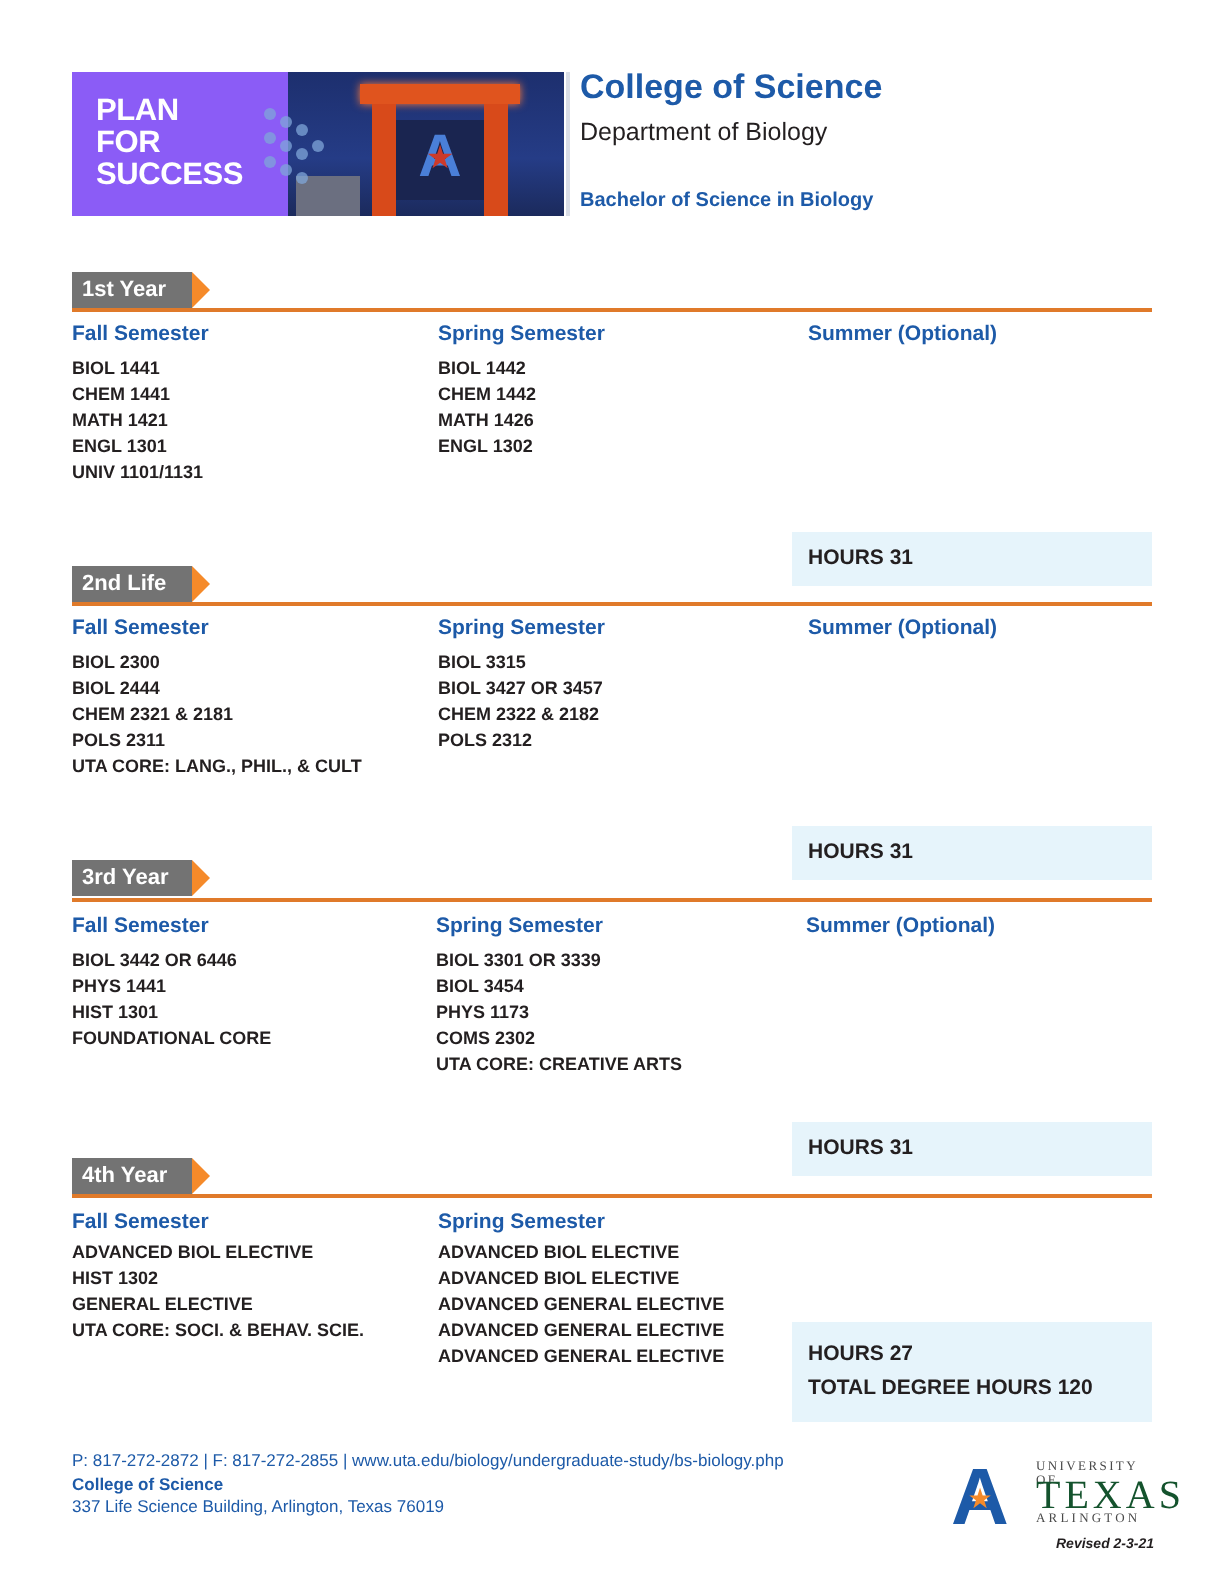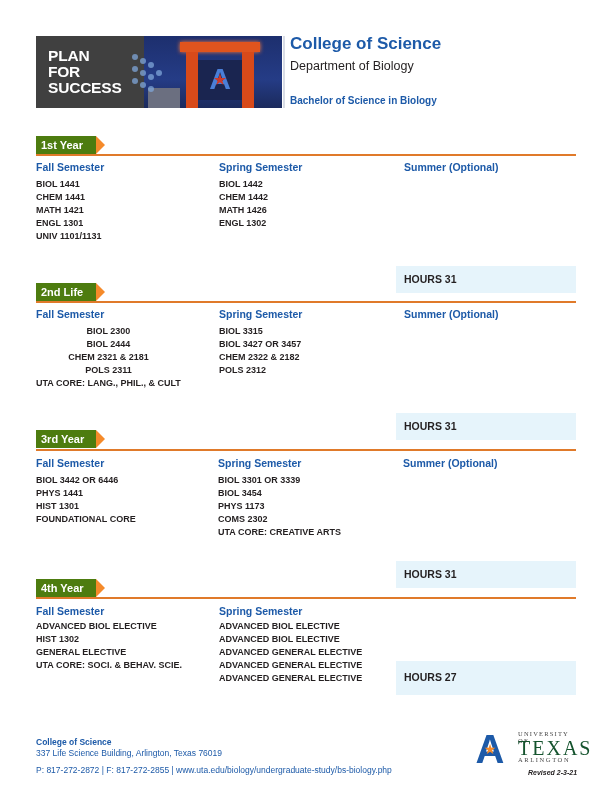--- a/index.html
+++ b/index.html
@@ -1,40 +1,40 @@
 <!DOCTYPE html>
 <html><head>
 <meta charset="utf-8">
 <style>
   html, body { margin:0; padding:0; background:#ffffff; }
   body { width:612px; height:792px; position:relative; overflow:hidden; font-family:"Liberation Sans", sans-serif; color:#231f20; }
   .abs { position:absolute; }
   
   .banner { left:36px; top:36px; width:246px; height:72px; overflow:hidden; }
-  .banner-left { position:absolute; left:0; top:0; width:108px; height:72px; background:#404040; }
+  .banner-left { position:absolute; left:0; top:0; width:108px; height:72px; background:#8b5cf6; }
   .banner-right { position:absolute; left:108px; top:0; width:138px; height:72px; background:linear-gradient(180deg,#1d2f6e 0%,#253c86 60%,#1b2a5c 100%); }
   .banner-text { position:absolute; left:12px; top:12px; color:#fff; font-weight:bold; font-size:15.5px; line-height:16px; letter-spacing:-0.2px; }
   .dots { position:absolute; left:96px; top:18px; width:32px; height:40px; }
   .dots span { position:absolute; width:6px; height:6px; border-radius:50%; background:#7fa6d8; opacity:0.75; }
   .tower { position:absolute; left:36px; top:6px; width:80px; height:70px; }
   .tower .top { position:absolute; left:0; top:0; width:80px; height:10px; background:#e0541e; box-shadow:0 0 4px #ff7a3a; }
   .tower .pl { position:absolute; left:6px; top:10px; width:12px; height:60px; background:#d84a1a; }
   .tower .pr { position:absolute; left:62px; top:10px; width:12px; height:60px; background:#d84a1a; }
   .tower .inner { position:absolute; left:18px; top:18px; width:44px; height:40px; background:#1a2550; }
   .tower .logoA { position:absolute; left:22px; top:20px; width:36px; color:#4a7fd8; font-size:30px; font-weight:bold; text-align:center; line-height:34px; }
   .tower .star { position:absolute; left:30px; top:30px; width:20px; color:#cc3a2a; font-size:16px; text-align:center; line-height:16px; }
   .bldg { position:absolute; left:4px; top:52px; width:32px; height:22px; background:#6b6f80; }
 
   .hdr-rule { left:283px; top:36px; width:2px; height:72px; background:#d9dde6; }
   .college-title { left:290px; top:34px; font-size:17px; font-weight:bold; color:#1d5aa8; }
   .dept { left:290px; top:59px; font-size:12.5px; color:#231f20; }
   .degree { left:290px; top:95px; font-size:10px; font-weight:bold; color:#1d5aa8; }
 
   
-  .year-tab { height:18px; background:#4d7c0f; color:#fff; font-weight:bold; font-size:11px; line-height:18px; padding-left:5px; box-sizing:border-box; width:60px; }
+  .year-tab { height:18px; background:#737373; color:#fff; font-weight:bold; font-size:11px; line-height:18px; padding-left:5px; box-sizing:border-box; width:60px; }
   .year-tab:after { content:""; position:absolute; right:-9px; top:0; border-top:9px solid transparent; border-bottom:9px solid transparent; border-left:9px solid #f58a2a; }
   .orange-line { left:36px; width:540px; height:1.5px; background:#e07a2a; }
   .sem-head { font-size:10.5px; font-weight:bold; color:#1d5aa8; }
   .course-list { font-size:9px; line-height:13px; color:#231f20; }
   .course-list div { white-space:nowrap;font-weight:bold; }
   .hours-box { left:396px; width:180px; background:#e6f4fb; }
   .hours-text { font-size:10.5px; font-weight:bold; color:#231f20; line-height:17px; padding-left:8px; }
 
   
   .foot-title { left:36px; top:737px; font-size:8.5px; font-weight:bold; color:#1d5aa8; }
@@ -105,21 +105,21 @@
   <div>ENGL 1302</div>
 </div>
 <div class="abs sem-head" style="left:404px;top:161px;">Summer (Optional)</div>
 <div class="abs hours-box" style="top:266px;height:27px;">
   <div class="hours-text" style="padding-top:5px;">HOURS 31</div>
 </div>
 
 <div class="abs year-tab" style="left:36px;top:283px;">2nd Life</div>
 <div class="abs orange-line" style="top:301px;"></div>
 <div class="abs sem-head" style="left:36px;top:308px;">Fall Semester</div>
-<div class="abs course-list" style="left:36px;top:325px;text-align:center;">
+<div class="abs course-list" style="left:36px;top:325px;">
   <div>BIOL 2300</div>
   <div>BIOL 2444</div>
   <div>CHEM 2321 &amp; 2181</div>
   <div>POLS 2311</div>
   <div>UTA CORE: LANG., PHIL., &amp; CULT</div>
 </div>
 <div class="abs sem-head" style="left:219px;top:308px;">Spring Semester</div>
 <div class="abs course-list" style="left:219px;top:325px;">
   <div>BIOL 3315</div>
   <div>BIOL 3427 OR 3457</div>
@@ -163,27 +163,28 @@
   <div>UTA CORE: SOCI. &amp; BEHAV. SCIE.</div>
 </div>
 <div class="abs sem-head" style="left:219px;top:605px;">Spring Semester</div>
 <div class="abs course-list" style="left:219px;top:620px;">
   <div>ADVANCED BIOL ELECTIVE</div>
   <div>ADVANCED BIOL ELECTIVE</div>
   <div>ADVANCED GENERAL ELECTIVE</div>
   <div>ADVANCED GENERAL ELECTIVE</div>
   <div>ADVANCED GENERAL ELECTIVE</div>
 </div>
-<div class="abs hours-box" style="top:661px;height:34px;">
+<div class="abs hours-box" style="top:661px;height:50px;">
   <div class="hours-text" style="padding-top:8px;">HOURS 27</div>
+  <div class="hours-text">TOTAL DEGREE HOURS 120</div>
 </div>
 
 <div class="abs foot-title">College of Science</div>
 <div class="abs foot-line" style="top:748px;">337 Life Science Building, Arlington, Texas 76019</div>
-<div class="abs foot-line" style="top:765px;">P: 817-272-2872 | F: 817-272-2855 | www.uta.edu/biology/undergraduate-study/bs-biology.php</div>
+<div class="abs foot-line" style="top:725px;">P: 817-272-2872 | F: 817-272-2855 | www.uta.edu/biology/undergraduate-study/bs-biology.php</div>
 
 <div class="abs uta-logo">
   <div class="uta-a">A</div>
   <div class="uta-star">★</div>
   <div class="uta-univ">UNIVERSITY OF</div>
   <div class="uta-texas">TEXAS</div>
   <div class="uta-arl">ARLINGTON</div>
 </div>
 <div class="abs revised">Revised 2-3-21</div>
 

